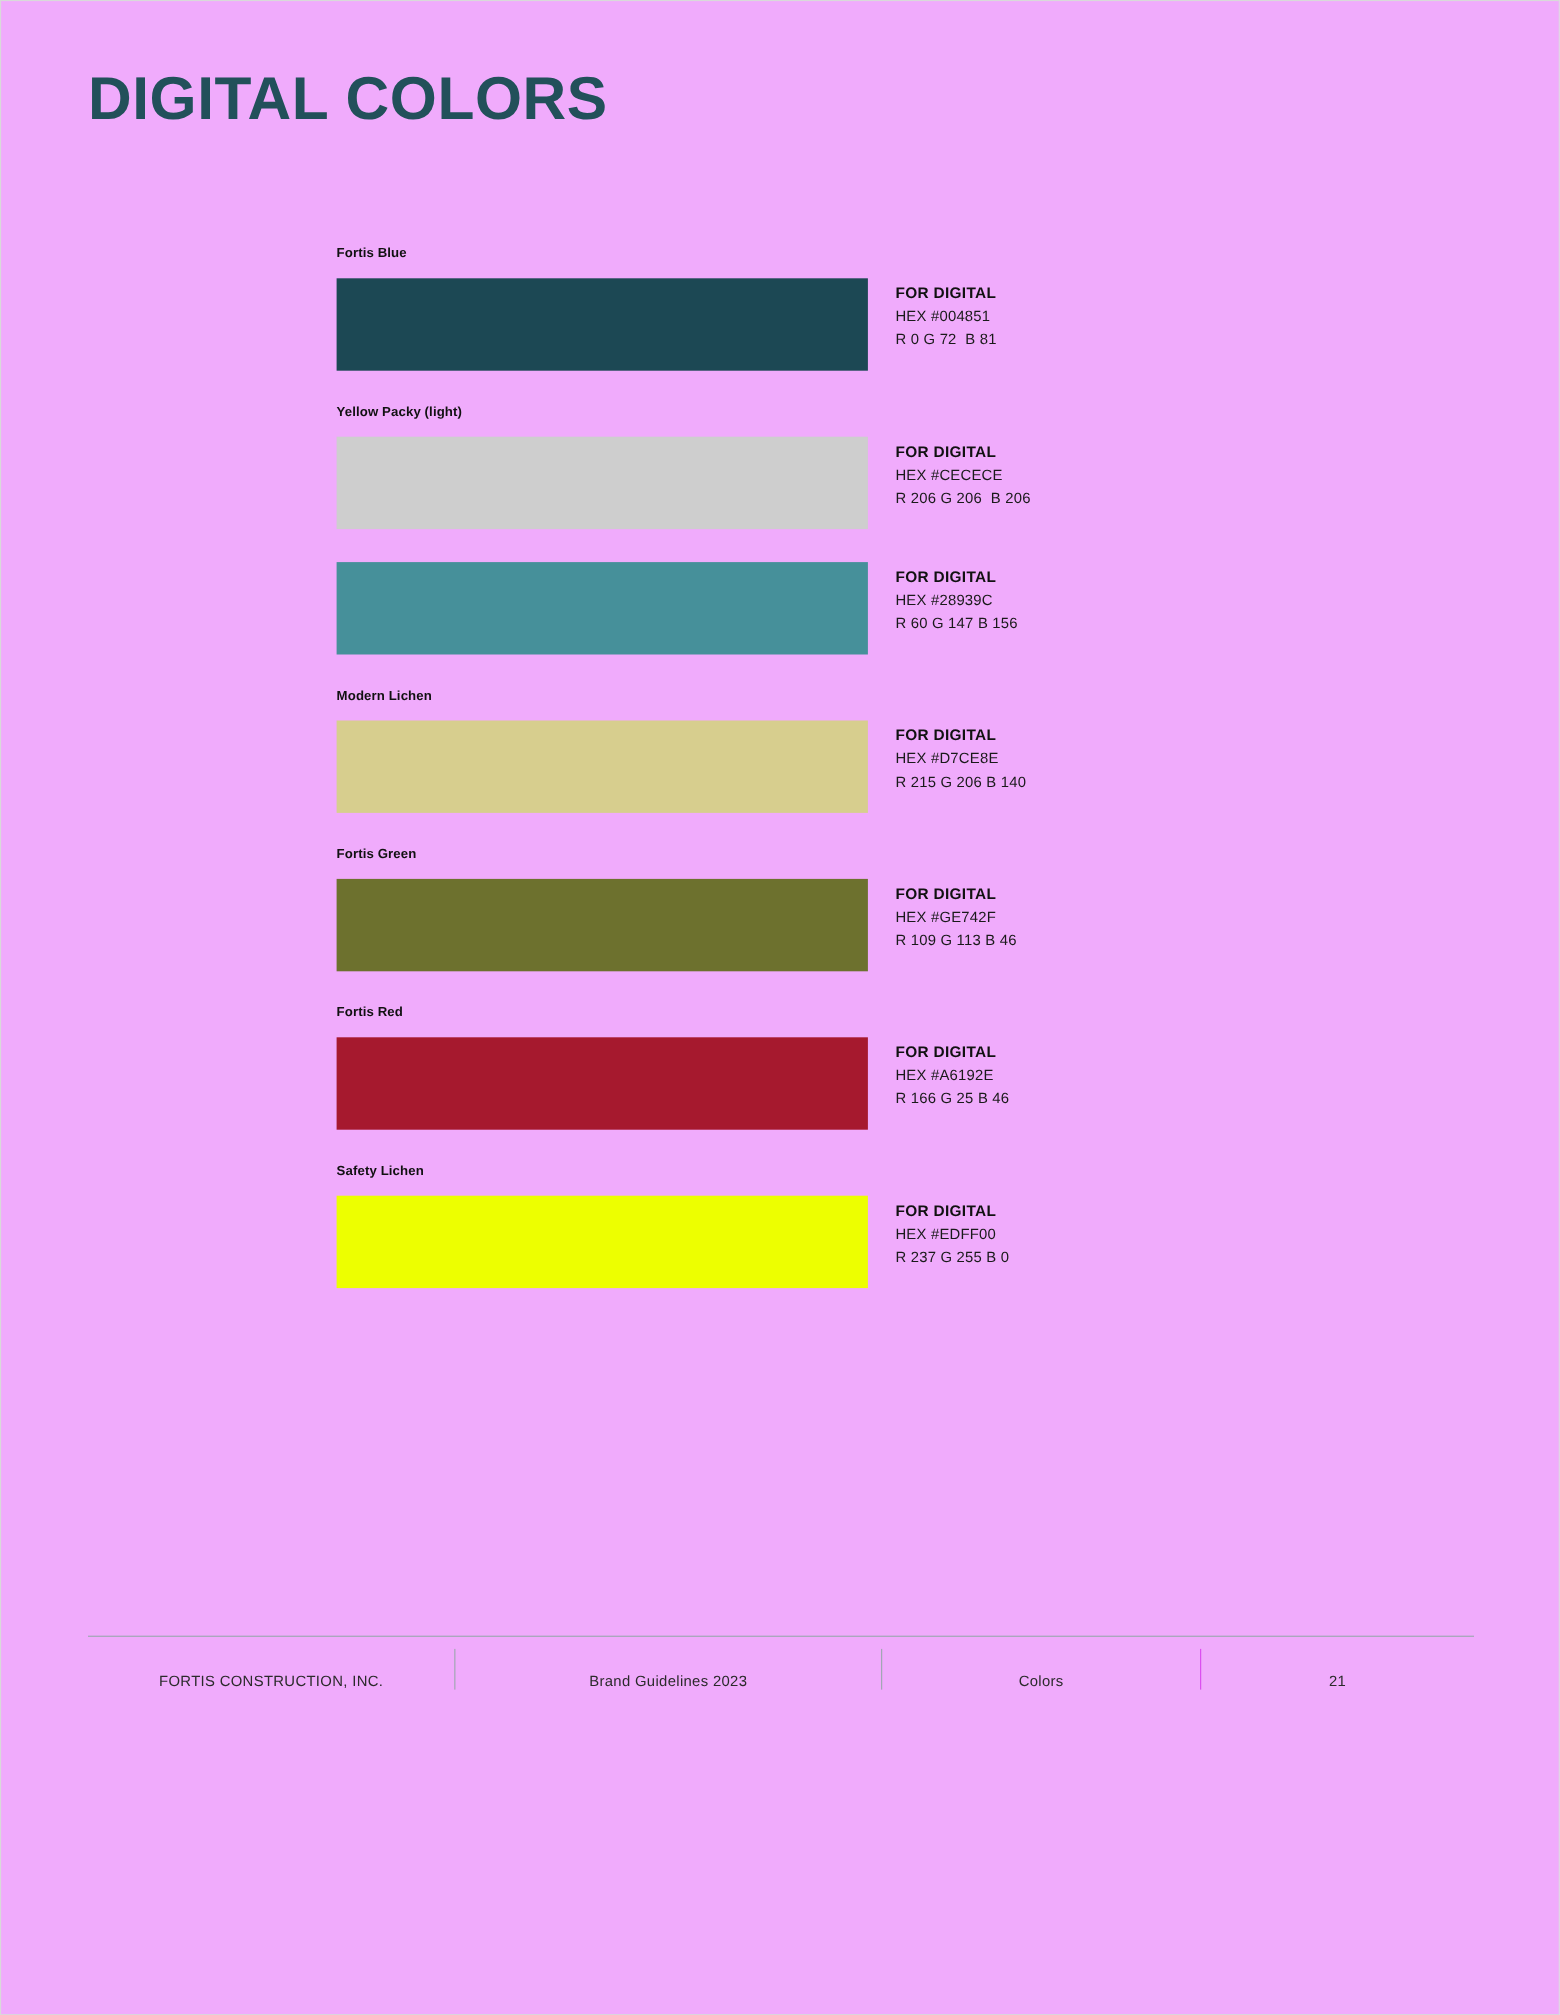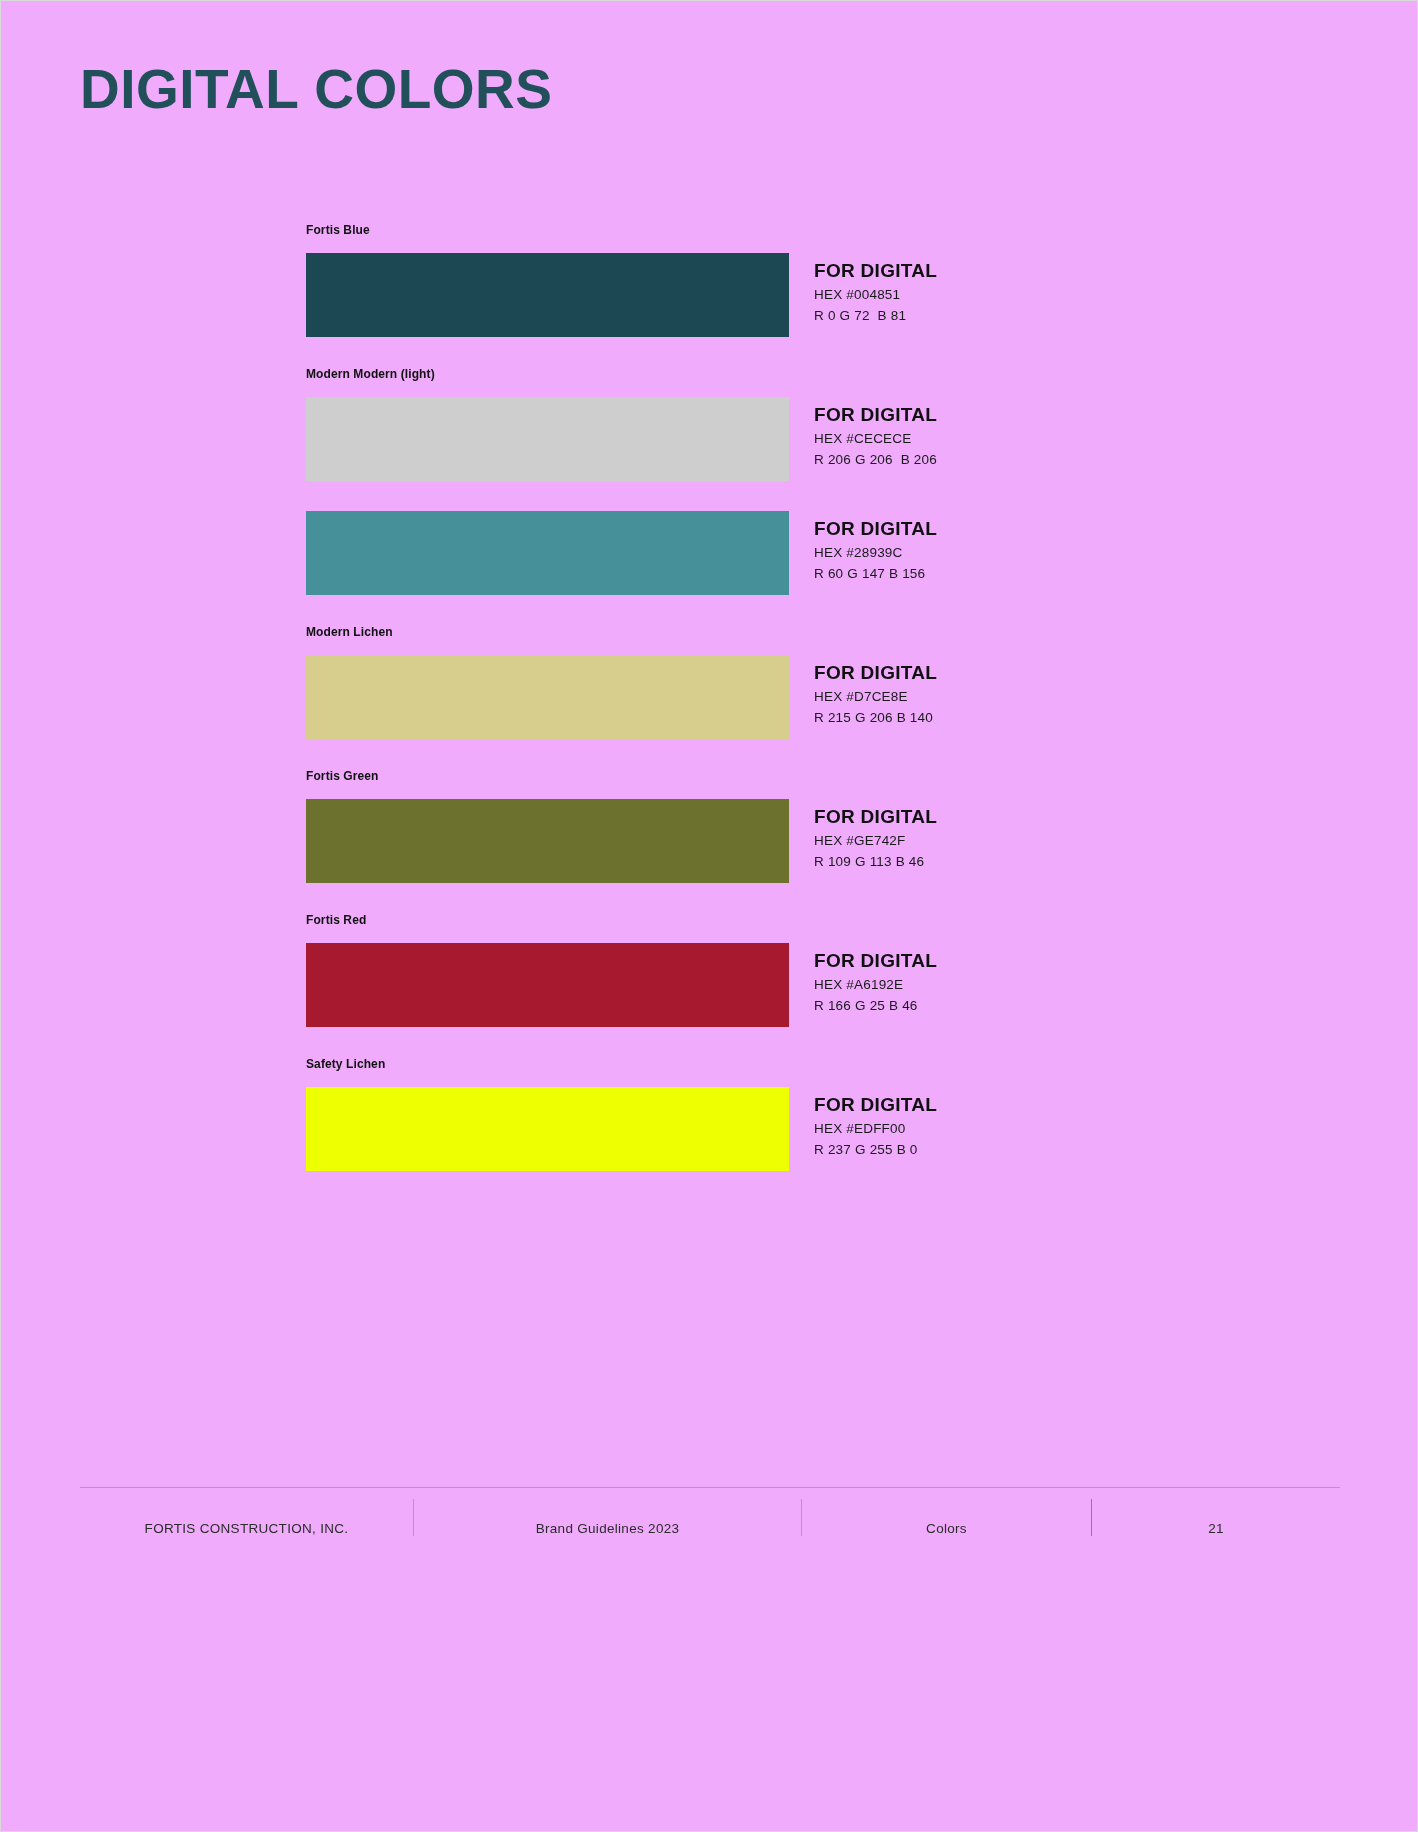--- a/index.html
+++ b/index.html
@@ -71,21 +71,21 @@
   }
 
   .swatch-specs {
     margin-left: 25px;
     padding-top: 3px;
     flex: none;
     width: 300px;
   }
 
   .spec-heading {
-    font-size: 19px;
+    font-size: 14px;
     font-weight: 700;
     color: #111111;
     letter-spacing: 0.3px;
     line-height: 1.55;
   }
 
   .spec-line {
     font-size: 13.5px;
     font-weight: 400;
     color: #1a1a1a;
@@ -136,21 +136,21 @@
         <div class="swatch-chip" style="background:#1C4854;"></div>
         <div class="swatch-specs">
           <div class="spec-heading">FOR DIGITAL</div>
           <div class="spec-line">HEX #004851</div>
           <div class="spec-line">R 0 G 72  B 81</div>
         </div>
       </div>
     </div>
 
     <div class="swatch-row">
-      <div class="swatch-name">Modern Modern (light)</div>
+      <div class="swatch-name">Yellow Packy (light)</div>
       <div class="swatch-body">
         <div class="swatch-chip" style="background:#CECECE;"></div>
         <div class="swatch-specs">
           <div class="spec-heading">FOR DIGITAL</div>
           <div class="spec-line">HEX #CECECE</div>
           <div class="spec-line">R 206 G 206  B 206</div>
         </div>
       </div>
     </div>
 

